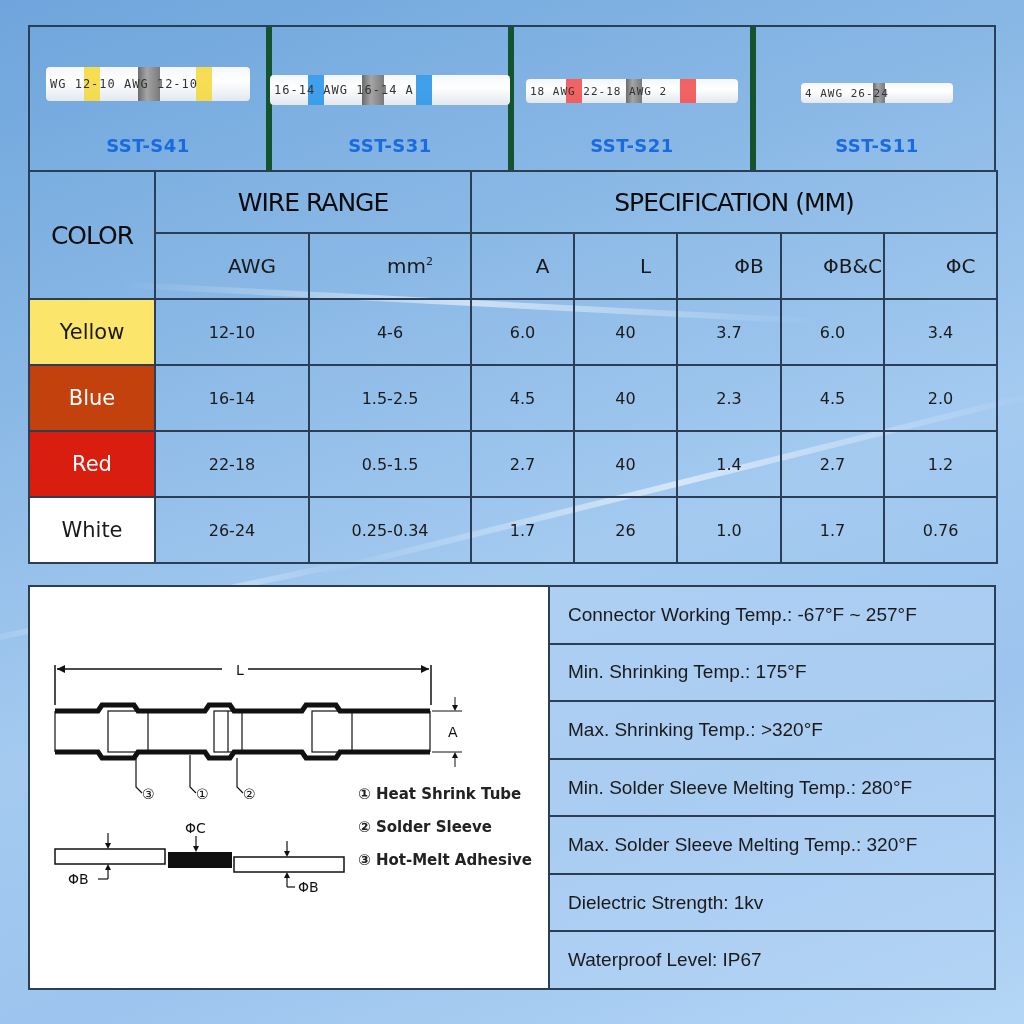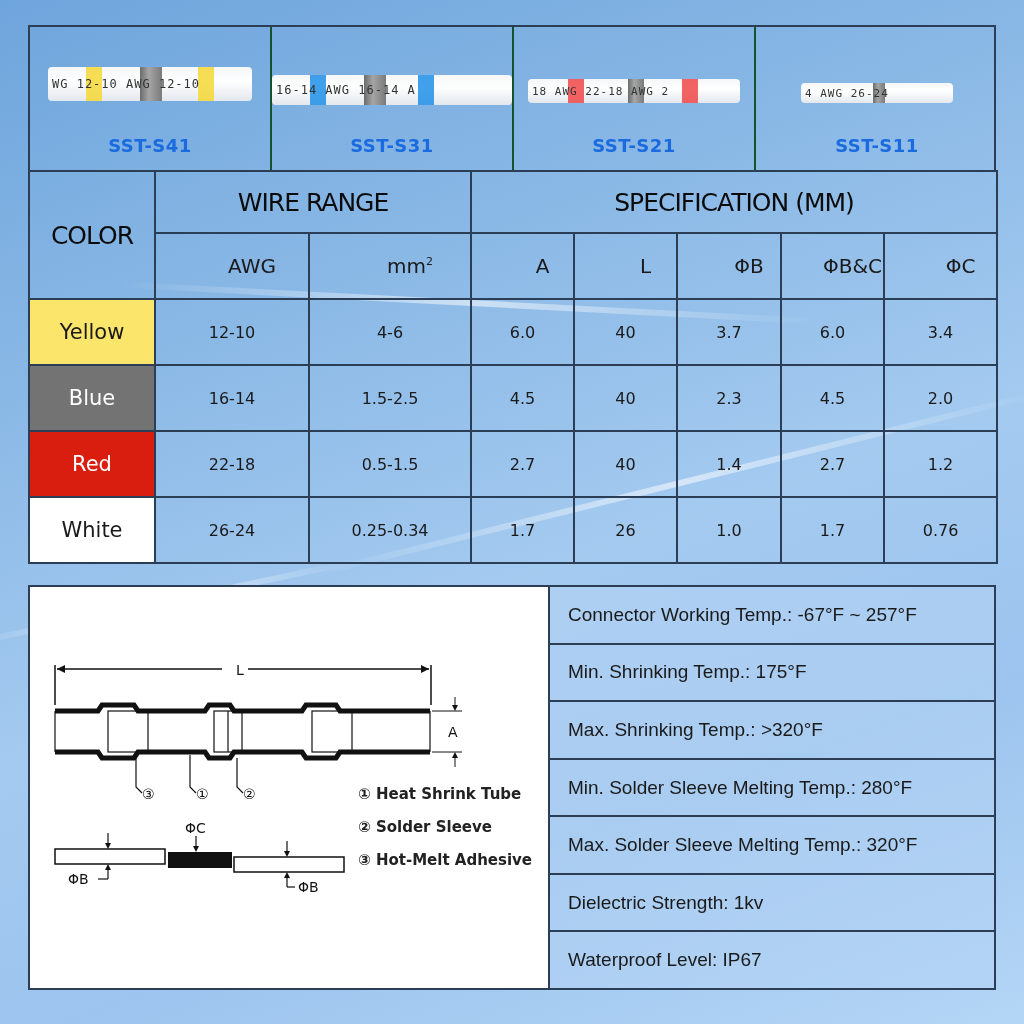--- a/index.html
+++ b/index.html
@@ -16,21 +16,21 @@
       height: 6px; border-radius: 3px;
     }
     
     .products {
       position: absolute; left: 28px; top: 25px; width: 968px; height: 145px;
       display: grid; grid-template-columns: 242px 242px 242px 242px;
       border: 2px solid #2c3e55;
       border-bottom: none;
     }
     .product {
-      position: relative; border-right: 2px solid #14532d;
+      position: relative; border-right: 6px solid #14532d;
       display: flex; flex-direction: column; align-items: center;
     }
     .product:last-child { border-right: none; }
     .tube {
       margin-top: 38px; height: 34px; background: linear-gradient(180deg,#f4f6f8 0%,#ffffff 40%,#e3e8ee 100%);
       border-radius: 4px; position: relative; display: flex; align-items: center;
       font-family: "DejaVu Sans Mono", monospace; font-size: 12px; color: #333; white-space: nowrap; overflow: hidden;
       padding: 0 4px;
     }
     .tube .band { position: absolute; top: -3px; bottom: -3px; width: 16px; border-radius: 3px; opacity: 0.85; }
@@ -148,21 +148,21 @@
     <td class="swatch" style="background:#fbe56a; color:#1a1a1a;">Yellow</td>
     <td class="cell">12-10</td>
     <td class="cell">4-6</td>
     <td class="cell">6.0</td>
     <td class="cell">40</td>
     <td class="cell">3.7</td>
     <td class="cell">6.0</td>
     <td class="cell">3.4</td>
   </tr>
   <tr style="height:66px;">
-    <td class="swatch" style="background:#737373; color:#ffffff;">Blue</td>
+    <td class="swatch" style="background:#c2410c; color:#ffffff;">Blue</td>
     <td class="cell">16-14</td>
     <td class="cell">1.5-2.5</td>
     <td class="cell">4.5</td>
     <td class="cell">40</td>
     <td class="cell">2.3</td>
     <td class="cell">4.5</td>
     <td class="cell">2.0</td>
   </tr>
   <tr style="height:66px;">
     <td class="swatch" style="background:#d91d0e; color:#ffffff;">Red</td>

